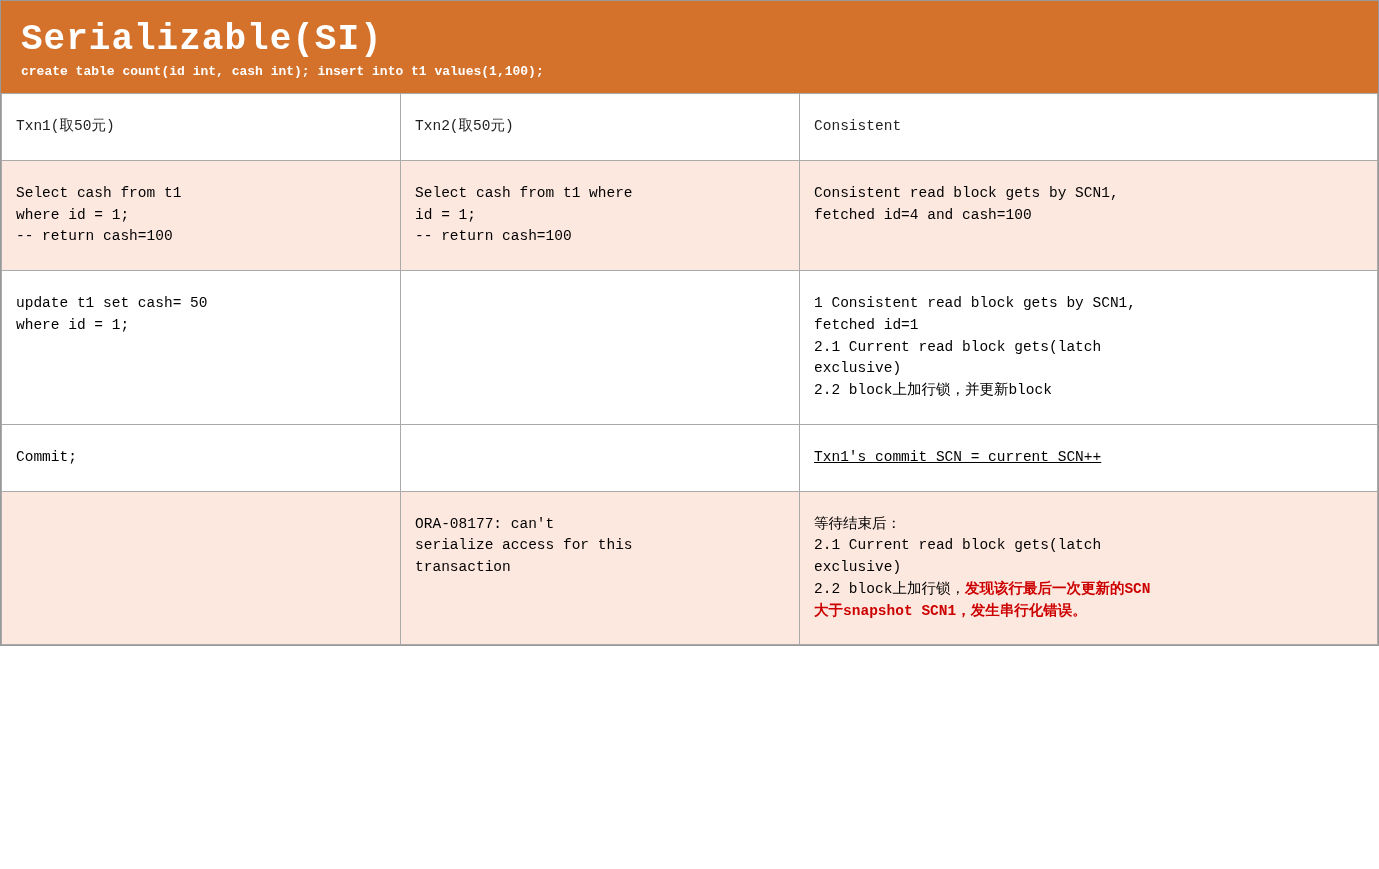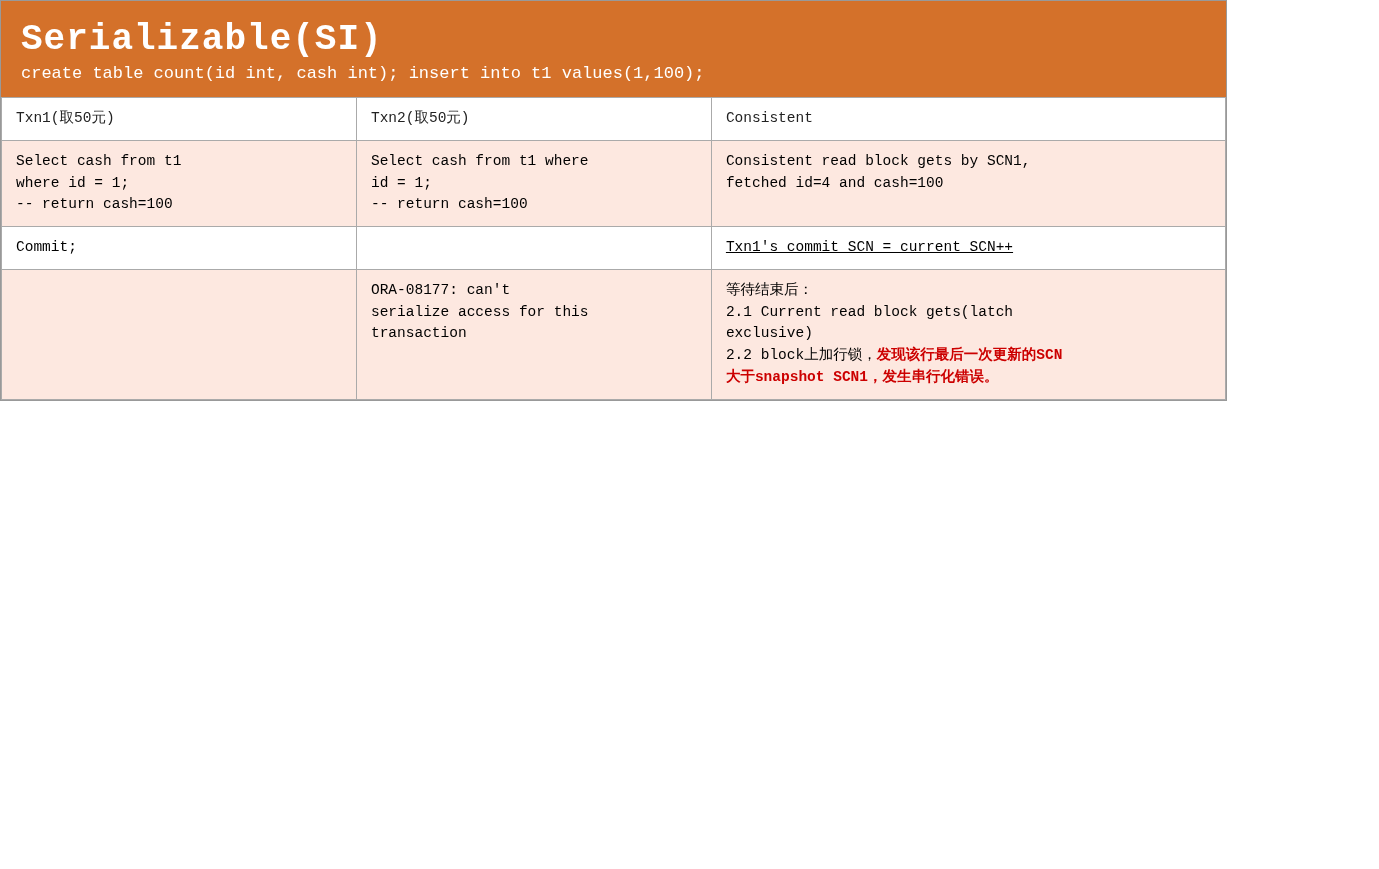--- a/index.html
+++ b/index.html
@@ -2,48 +2,48 @@
 <html><head>
   <meta charset="utf-8">
   <style>
     * { box-sizing: border-box; margin: 0; padding: 0; }
     body {
       font-family: 'Courier New', Courier, monospace;
       background: #fff;
       width: 1379px;
     }
     .container {
-      width: 1227px;
+      width: 1379px;
       border: 1px solid #999;
     }
     .header {
       background: #d4712a;
       padding: 18px 20px 14px 20px;
     }
     .header-title {
       font-size: 36px;
       font-weight: bold;
       color: #fff;
       font-family: 'Courier New', Courier, monospace;
       letter-spacing: 1px;
     }
     .header-subtitle {
-      font-size: 17px;
-      font-weight: normal;
+      font-size: 13px;
+      font-weight: bold;
       color: #fff;
       font-family: 'Courier New', Courier, monospace;
       margin-top: 4px;
     }
     table {
       width: 100%;
       border-collapse: collapse;
     }
     th, td {
       border: 1px solid #aaa;
-      padding: 10px 14px;
+      padding: 22px 14px;
       vertical-align: top;
       font-family: 'Courier New', Courier, monospace;
       font-size: 14.5px;
       line-height: 1.5;
     }
     .row-header td {
       background: #fff;
       font-weight: normal;
       color: #222;
     }
@@ -88,20 +88,30 @@
           <td style="white-space: pre-wrap;">Select cash from t1
 where id = 1;
 -- return cash=100</td>
           <td style="white-space: pre-wrap;">Select cash from t1 where
 id = 1;
 -- return cash=100</td>
           <td style="white-space: pre-wrap;">Consistent read block gets by SCN1,
 fetched id=4 and cash=100</td>
         </tr>
         <tr class="row-white">
+          <td style="white-space: pre-wrap;">update t1 set cash= 50
+where id = 1;</td>
+          <td style="white-space: pre-wrap;"></td>
+          <td style="white-space: pre-wrap;">1 Consistent read block gets by SCN1,
+fetched id=1
+2.1 Current read block gets(latch
+exclusive)
+2.2 block上加行锁，并更新block</td>
+        </tr>
+        <tr class="row-white">
           <td style="white-space: pre-wrap;">Commit;</td>
           <td style="white-space: pre-wrap;"></td>
           <td style="white-space: pre-wrap; text-decoration: underline;">Txn1's commit SCN = current SCN++</td>
         </tr>
         <tr class="row-even">
           <td style="white-space: pre-wrap;"></td>
           <td style="white-space: pre-wrap;">ORA-08177: can't
 serialize access for this
 transaction</td>
           <td style="white-space: pre-wrap;">等待结束后：

